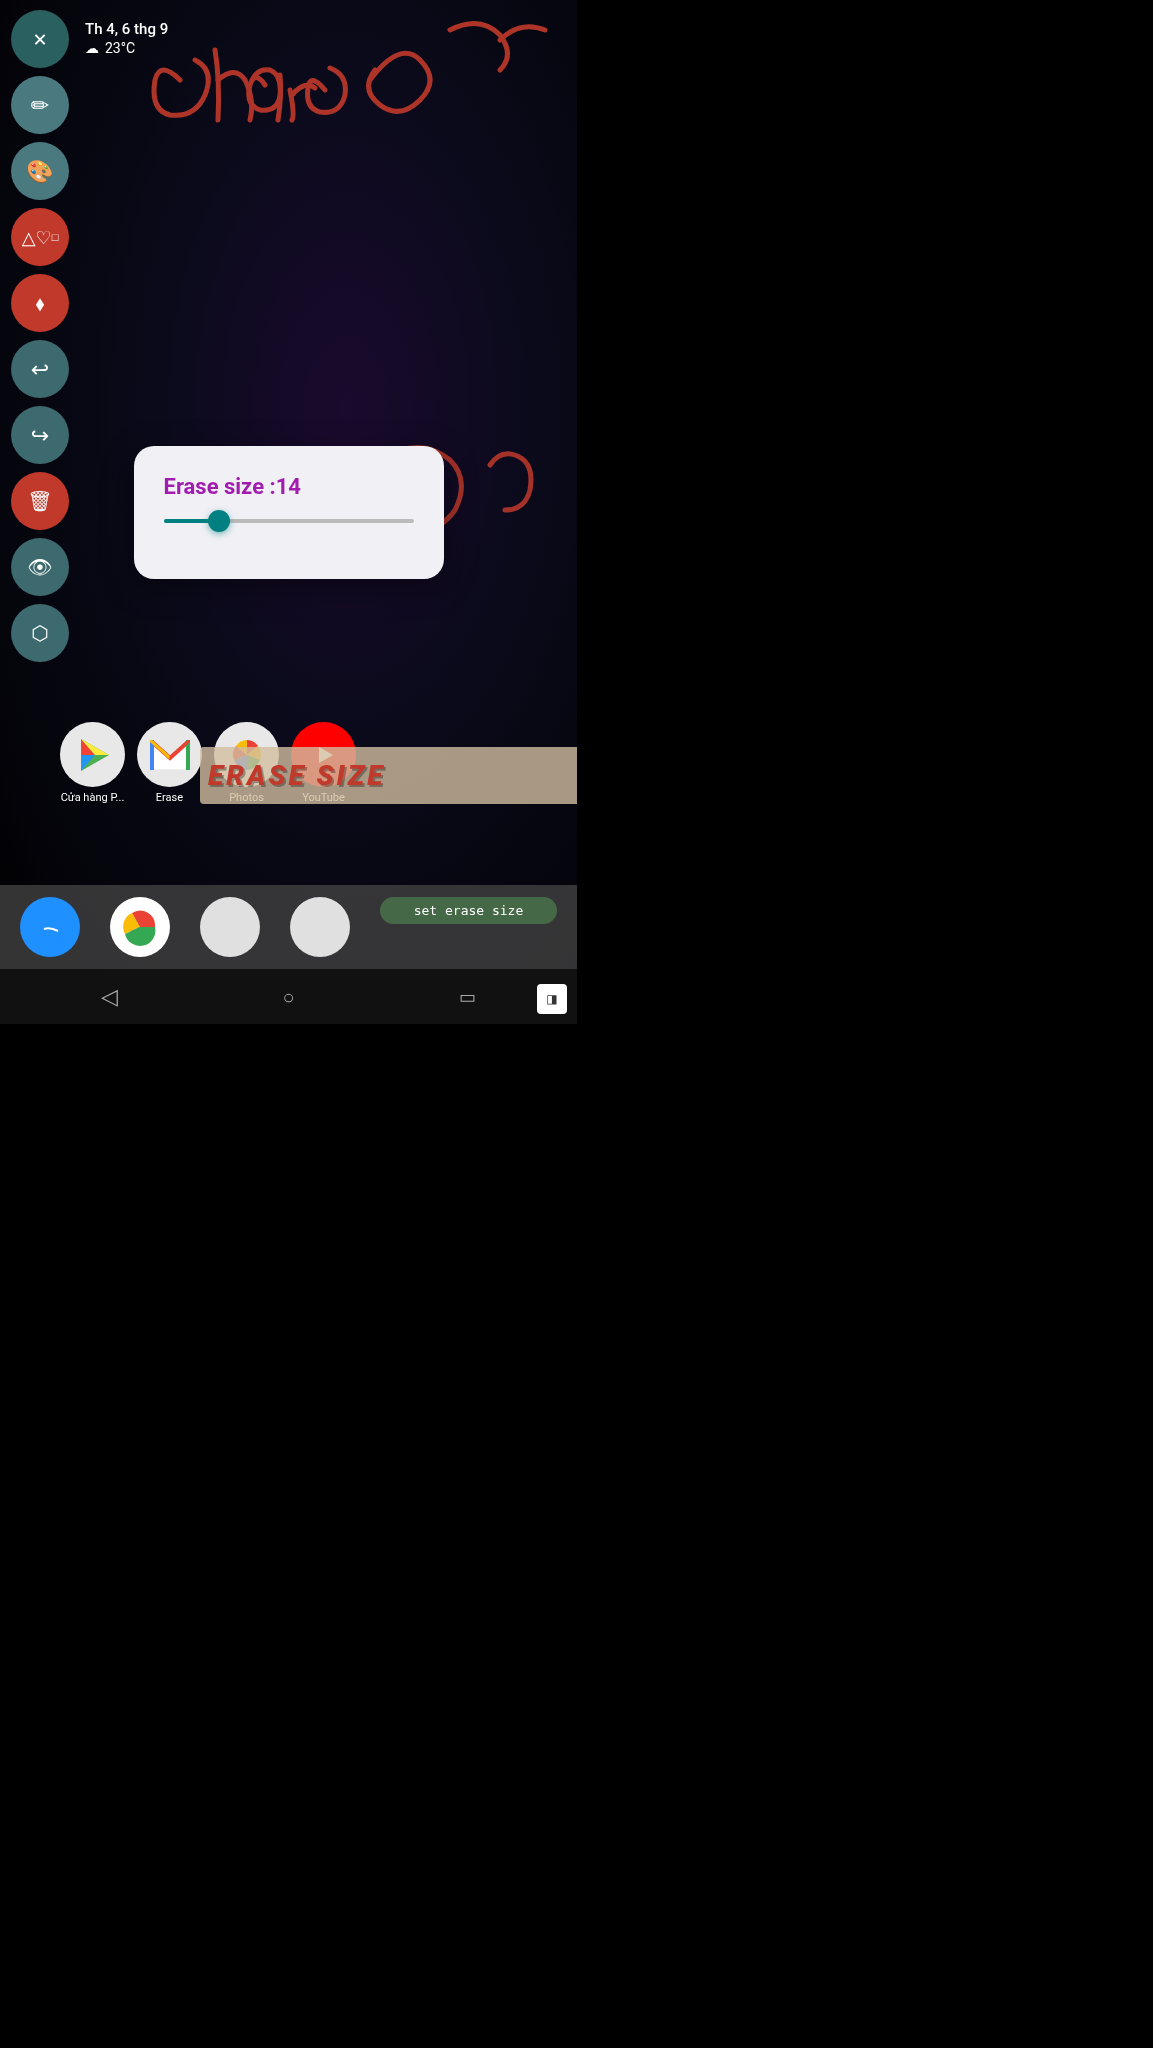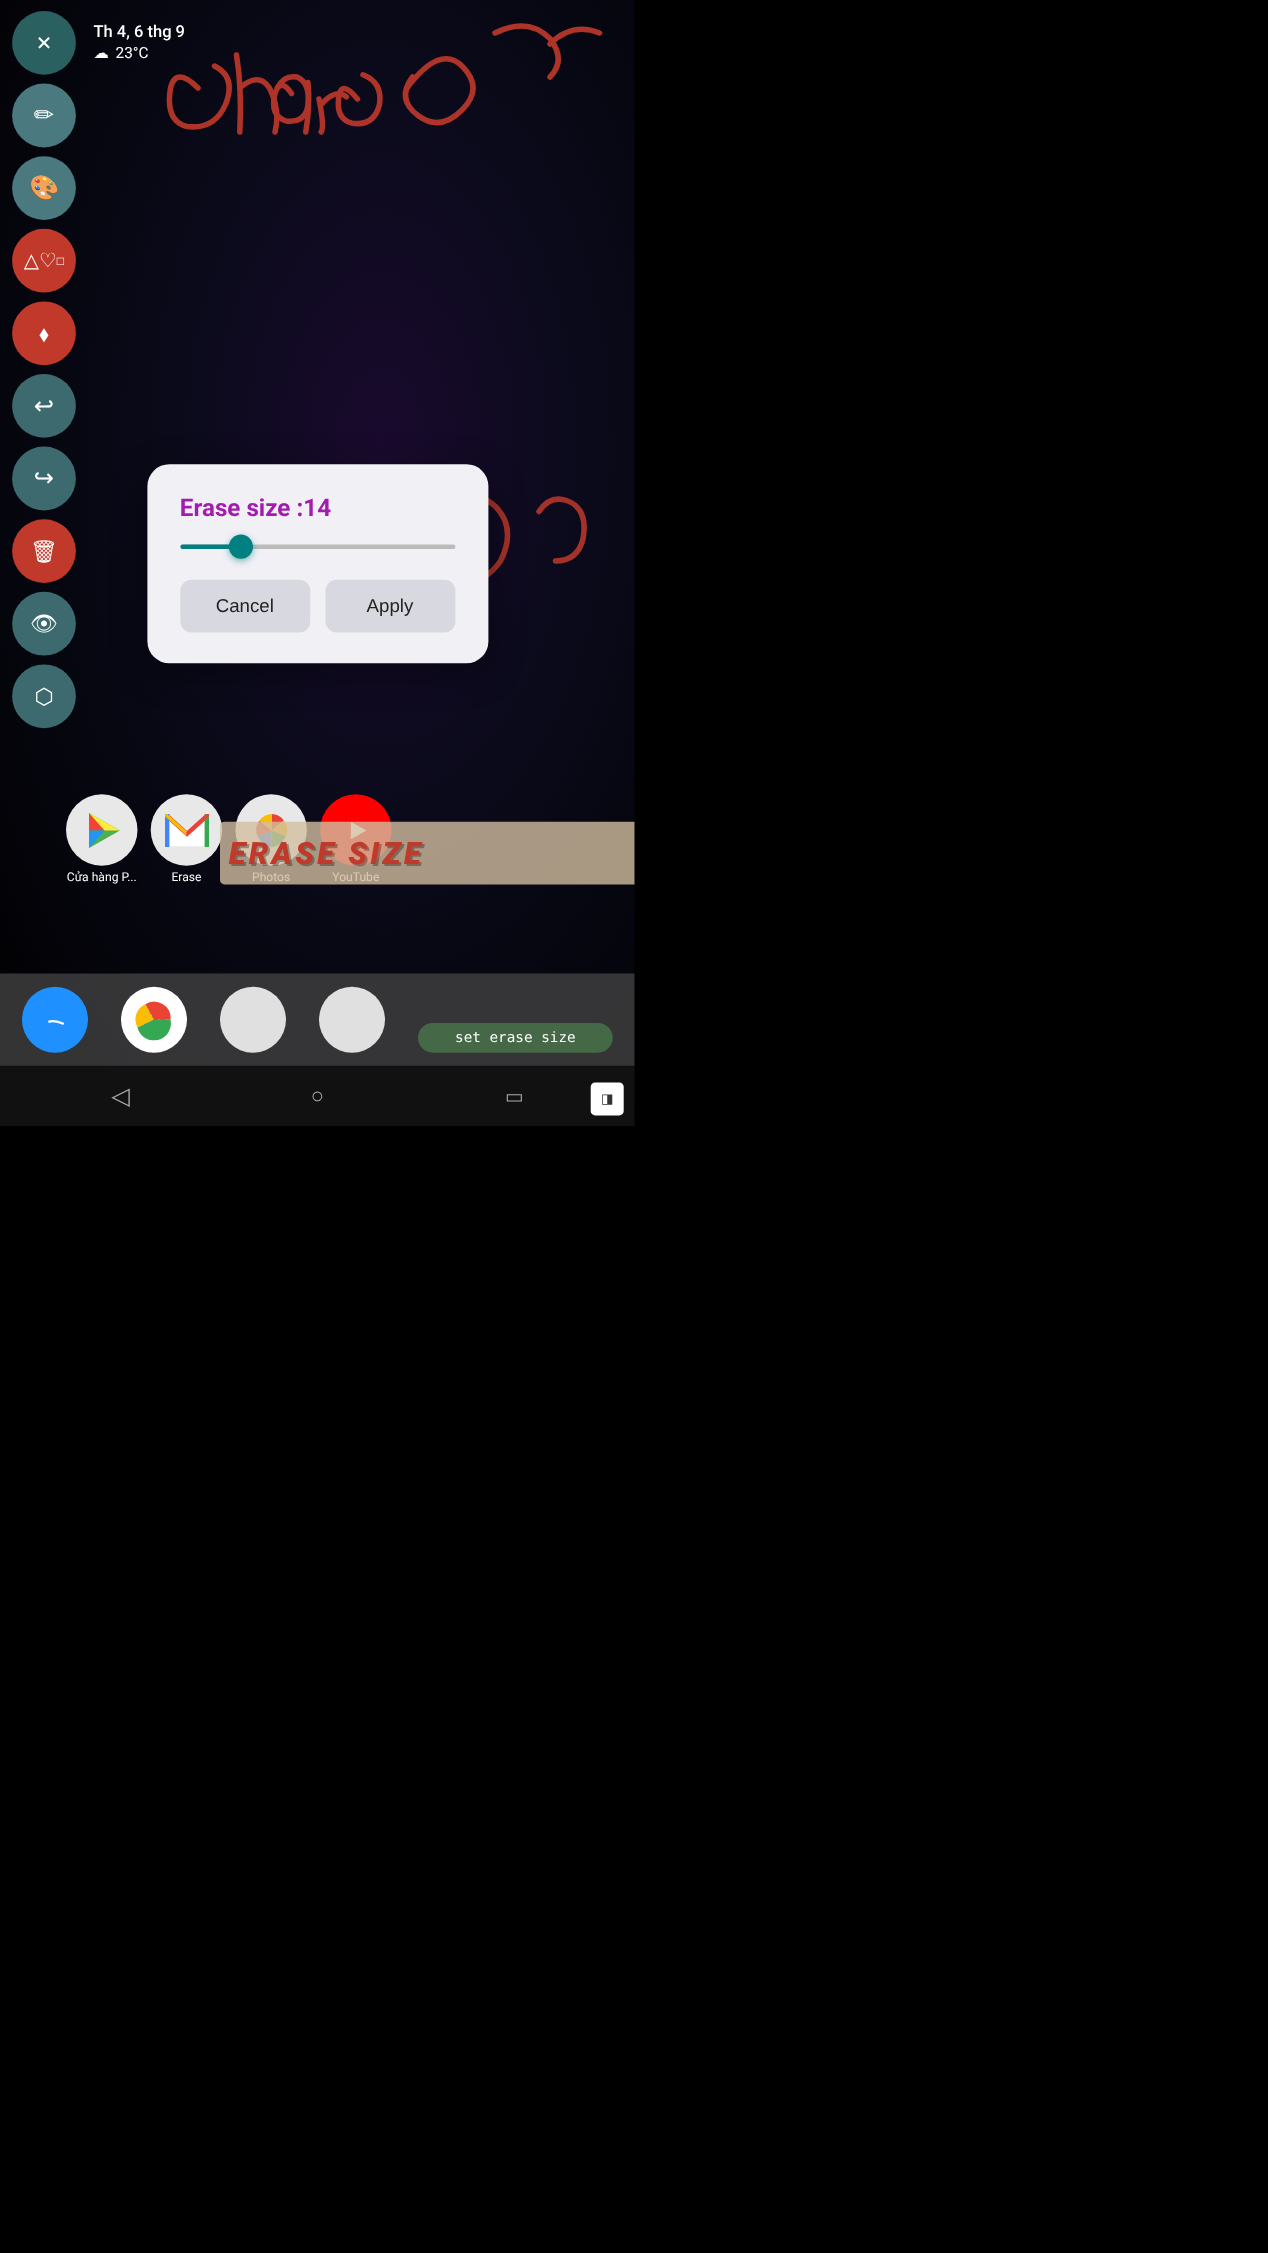--- a/index.html
+++ b/index.html
@@ -385,21 +385,21 @@
       </svg>
     </div>
     <span class="app-icon-label">YouTube</span>
   </div>
 </div>
 
 <div class="erase-size-banner" style="position:absolute; bottom:220px; right:0; left:200px; z-index:15; background:rgba(210,190,160,0.8); padding:12px 8px; border-radius:4px 0 0 4px;">
   <span class="erase-size-text" style="font-size:28px; font-weight:900; color:#c0392b; font-style:italic; letter-spacing:3px; text-shadow:2px 2px 0 rgba(0,0,0,0.3);">ERASE SIZE</span>
 </div>
 
-<div class="bottom-dock" style="position:absolute; bottom:55px; left:0; right:0; z-index:10; background:rgba(70,70,70,0.75); padding:12px 20px; display:flex; align-items:flex-end; gap:30px;">
+<div class="bottom-dock" style="position:absolute; bottom:55px; left:0; right:0; z-index:10; background:rgba(70,70,70,0.75); padding:12px 20px; display:flex; align-items:flex-start; gap:30px;">
 
   <div class="dock-icon" style="background:#1e90ff; width:60px; height:60px; border-radius:50%; display:flex; align-items:center; justify-content:center; font-size:24px; color:#fff;">
     <svg width="36" height="36" viewBox="0 0 36 36">
         <path d="M4,18 Q4,8 14,6 Q24,4 28,12 Q20,10 16,14 Q10,18 12,24 Q14,30 22,30 Q30,30 32,24 Q30,34 20,34 Q8,34 4,24 Z" fill="#1e90ff"></path>
         <path d="M12,20 Q18,18 26,22" stroke="#fff" fill="none" stroke-width="2"></path>
       </svg>
   </div>
 
   <div class="dock-icon" style="background:#fff; width:60px; height:60px; border-radius:50%; display:flex; align-items:center; justify-content:center;">
     <svg width="38" height="38" viewBox="0 0 38 38">
@@ -428,18 +428,14 @@
   <div class="dialog">
     <div class="dialog-title">
       <span>Erase size :</span><span>14</span>
     </div>
     <div class="slider-container">
       <div class="slider-track">
         <div class="slider-fill"></div>
         <div class="slider-thumb"></div>
       </div>
     </div>
-    <div class="dialog-buttons">
-      <button class="dialog-btn">Cancel</button>
-      <button class="dialog-btn">Apply</button>
-    </div>
   </div>
 </div>
 
 </body></html>

